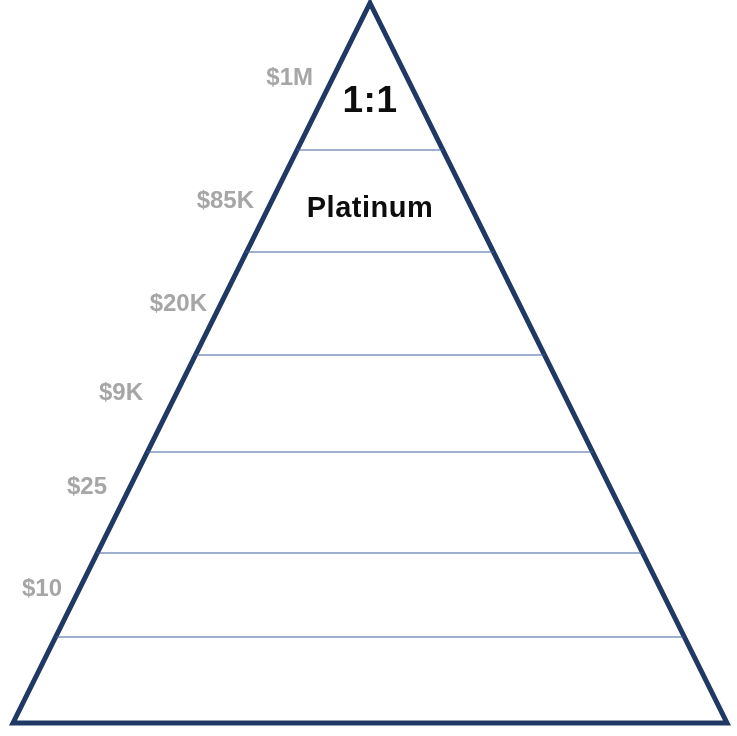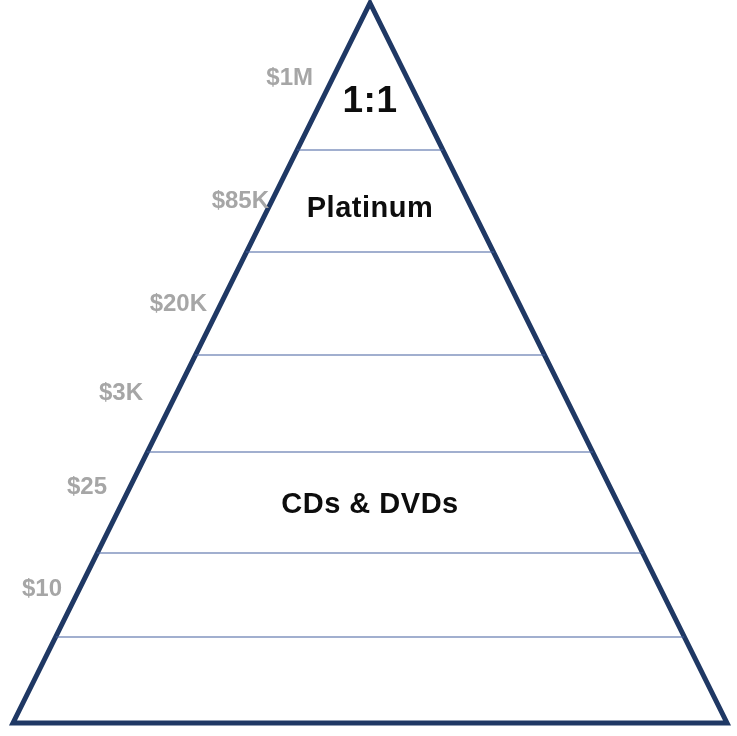--- a/index.html
+++ b/index.html
@@ -63,22 +63,21 @@
     <line class="divider" x1="297" y1="150" x2="443" y2="150"></line>
     <line class="divider" x1="246" y1="252" x2="494" y2="252"></line>
     <line class="divider" x1="195" y1="355" x2="545" y2="355"></line>
     <line class="divider" x1="147" y1="452" x2="593" y2="452"></line>
     <line class="divider" x1="97" y1="553" x2="643" y2="553"></line>
     <line class="divider" x1="56" y1="637" x2="684" y2="637"></line>
   </svg>
 
   <div class="tier-label apex" style="top:100px">1:1</div>
   <div class="tier-label" style="top:207px">Platinum</div>
-  <div class="tier-label" style="top:503px">CDs &amp; DVDs</div>
 
   <div class="price-label" style="top:77px;  right:424px">$1M</div>
-  <div class="price-label" style="top:200px; right:468px">$85K</div>
+  <div class="price-label" style="top:200px; right:483px">$85K</div>
   <div class="price-label" style="top:303px; right:530px">$20K</div>
-  <div class="price-label" style="top:392px; right:594px">$3K</div>
+  <div class="price-label" style="top:392px; right:594px">$9K</div>
   <div class="price-label" style="top:486px; right:630px">$25</div>
   <div class="price-label" style="top:588px; right:675px">$10</div>
 
 </div>
 
 </body></html>

